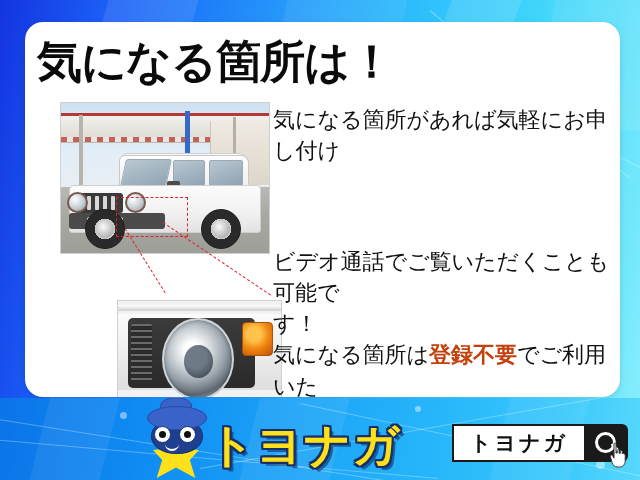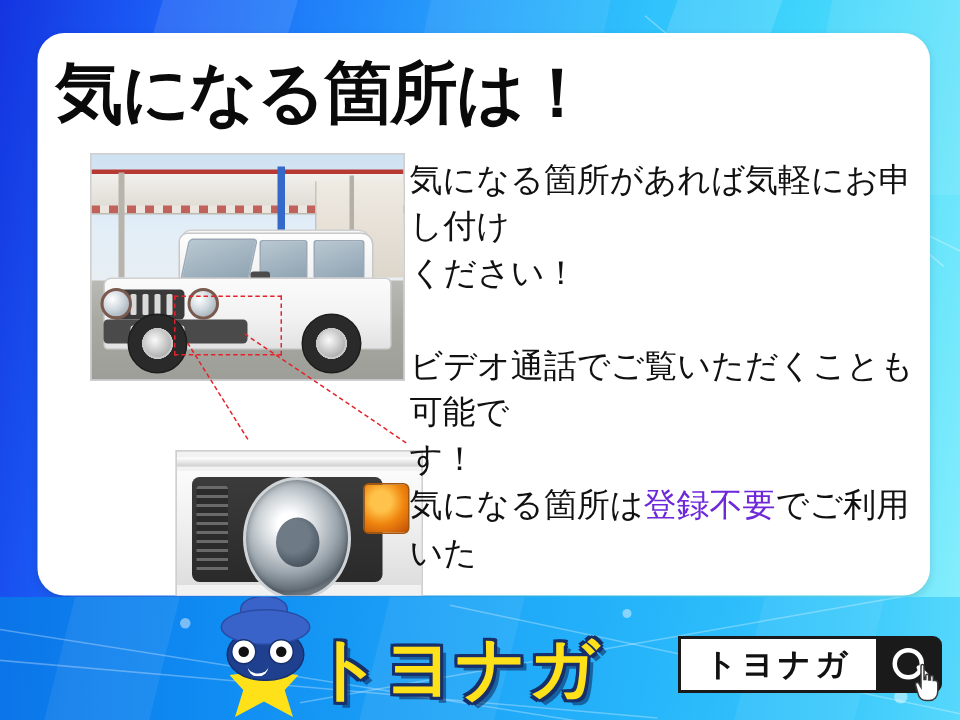--- a/index.html
+++ b/index.html
@@ -270,22 +270,22 @@
     left: 248px;
     top: 82px;
     width: 338px;
   }
   .para {
     font-size: 22px;
     line-height: 1.42;
     color: #111111;
     letter-spacing: 0px;
   }
-  .para.p2 { margin-top: 30px; }
-  .para .red { color: #6d28d9; font-weight: normal; }
+  .para.p2 { margin-top: 48px; }
+  .para .red { color: #c2410c; font-weight: bold; }
 
   
   .footer {
     position: absolute;
     left: 0; bottom: 0; width: 640px; height: 82px;
     overflow: hidden;
     background: linear-gradient(95deg,
         #0b74e8 0%, #0f8bf2 22%, #1ba2f7 45%, #27b6fa 68%, #37c7fb 86%, #57d8fc 100%);
   }
   .footer-line {
@@ -488,21 +488,21 @@
             <div class="hl-lens-core"></div>
           </div>
           <div class="hl-signal"></div>
         </div>
       </div>
     </div>
 
     <div class="text-col">
       <div class="para p1">
         <span>気になる箇所があれば気軽にお申し付け</span><br>
-        <span>ください！</span><br>
+        <br>
       </div>
       <div class="para p2">
         <span>ビデオ通話でご覧いただくことも可能で</span><br>
         <span>す！</span><br>
         <span>気になる箇所は</span><span class="red">登録不要</span><span>でご利用いた</span><br>
       </div>
     </div>
   </div>
 
   <div class="footer">

